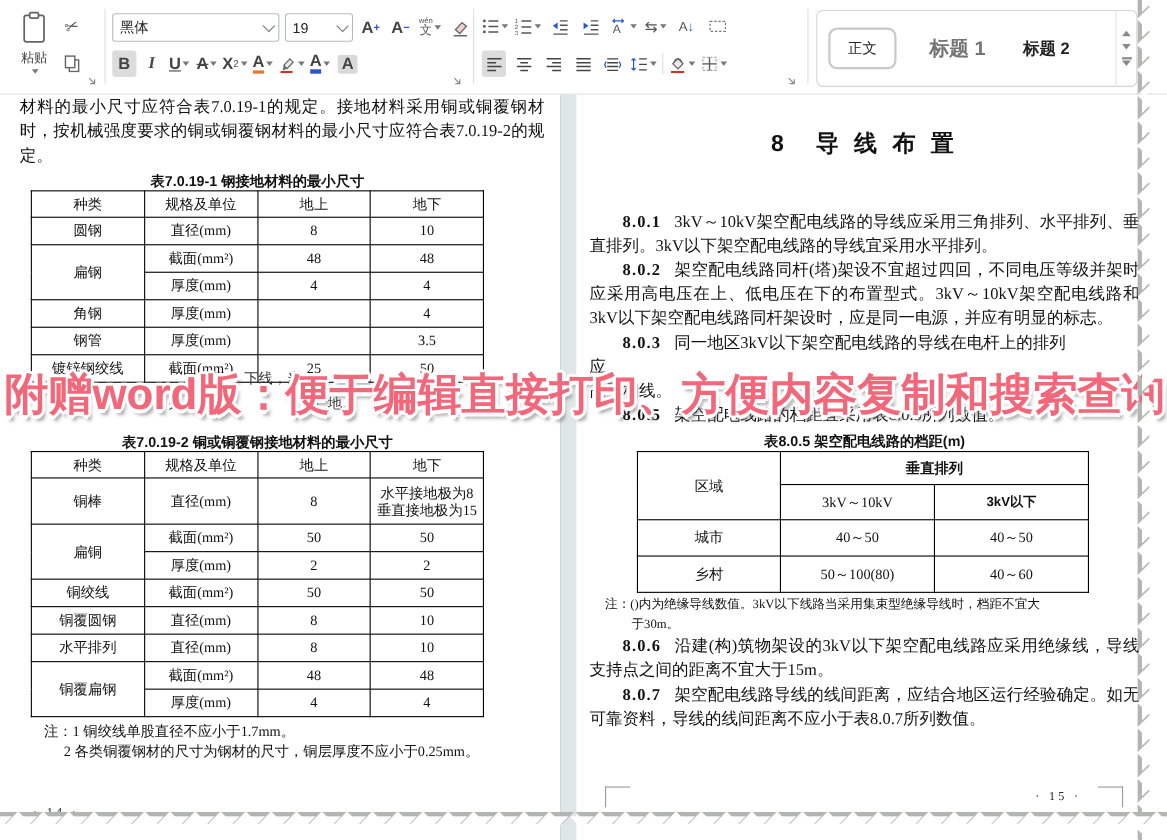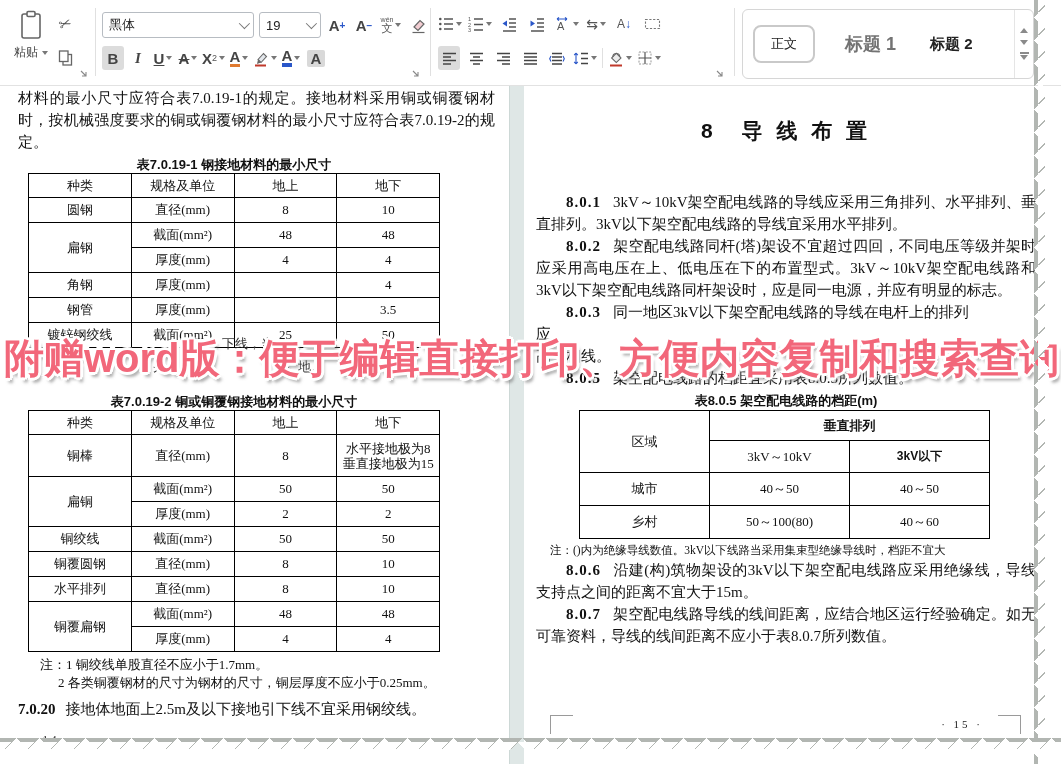--- a/index.html
+++ b/index.html
@@ -14,21 +14,21 @@
   .launcher svg{display:block}
   .rbtn{display:inline-flex;align-items:center;justify-content:center;height:24px;min-width:22px;
         border-radius:3px;color:#555;font-size:14px;}
   .rbtn.sel{background:#dcdcdc;}
   .caret{width:0;height:0;border-left:3px solid transparent;border-right:3px solid transparent;
          border-top:4px solid #777;margin-left:2px;display:inline-block;}
   .row1{position:absolute;top:12px;left:0;display:flex;align-items:center;}
   .row2{position:absolute;top:46px;left:0;display:flex;align-items:center;}
   
   .paste{position:absolute;left:10px;top:10px;width:42px;height:66px;text-align:center;color:#555;}
-  .paste .lbl{font-size:12px;margin-top:4px;color:#444;display:flex;align-items:center;justify-content:center;gap:2px;}
+  .paste .lbl{font-size:12px;margin-top:4px;color:#444;display:flex;align-items:center;justify-content:center;gap:2px;flex-direction:column;}
   .cutcopy{position:absolute;left:54px;top:12px;display:flex;flex-direction:column;gap:10px;}
   .cuticn{font-size:15px;color:#555;transform:rotate(-20deg);display:inline-block;}
   
   .combo{height:24px;border:1px solid #b7bcc2;border-radius:3px;background:#fff;display:flex;
          align-items:center;padding:0 6px;font-size:13px;color:#222;justify-content:space-between;}
   .chev{width:7px;height:7px;border-right:1.5px solid #777;border-bottom:1.5px solid #777;
         transform:rotate(45deg) translateY(-2px);margin-left:6px;}
   .ab{font-size:15px;color:#444;font-weight:bold;position:relative;}
   .blue{color:#2a57c9;}
   .strike-a{text-decoration:line-through;}
@@ -465,23 +465,20 @@
               <td>厚度(mm)</td>
               <td class="num">4</td>
               <td class="num">4</td>
             </tr>
       </tbody>
         </table>
 
       <div class="lnote n1">注：1  铜绞线单股直径不应小于1.7mm。</div>
       <div class="lnote n2">2  各类铜覆钢材的尺寸为钢材的尺寸，铜层厚度不应小于0.25mm。</div>
 
-      <p class="c720">
-        <b>7.0.20</b><span>接地体地面上2.5m及以下接地引下线不宜采用钢绞线。</span>
-      </p>
 
       <div class="pagenum pn14">· 14 ·</div>
 
       <span class="frag" style="left:222px;top:250px;">下线，当</span>
       <span class="frag" style="left:140px;top:273px;">，并</span>
       <span class="frag" style="left:277px;top:273px;">高</span>
       <span class="frag" style="left:298px;top:273px;">地。</span>
     </div>
 
     <div class="page page-r">
@@ -510,20 +507,21 @@
           </tr>
           <tr style="height:33px;">
             <td>乡村</td>
             <td class="tiny">50～100(80)</td>
             <td class="tiny">40～60</td>
           </tr>
         </tbody>
           </table>
         <div class="rnote">
           <div>注：()内为绝缘导线数值。3kV以下线路当采用集束型绝缘导线时，档距不宜大</div>
+          <div class="ind">于30m。</div>
         </div>
 
         <p class="clause"><b>8.0.6</b><span>沿建(构)筑物架设的3kV以下架空配电线路应采用绝缘线，导线支持点之间的距离不宜大于15m。</span></p>
         <p class="clause"><b>8.0.7</b><span>架空配电线路导线的线间距离，应结合地区运行经验确定。如无可靠资料，导线的线间距离不应小于表8.0.7所列数值。</span></p>
       </div>
 
       <div class="cm cm1"></div>
       <div class="cm cm2"></div>
       <div class="pagenum pn15">· 15 ·</div>
     </div>

